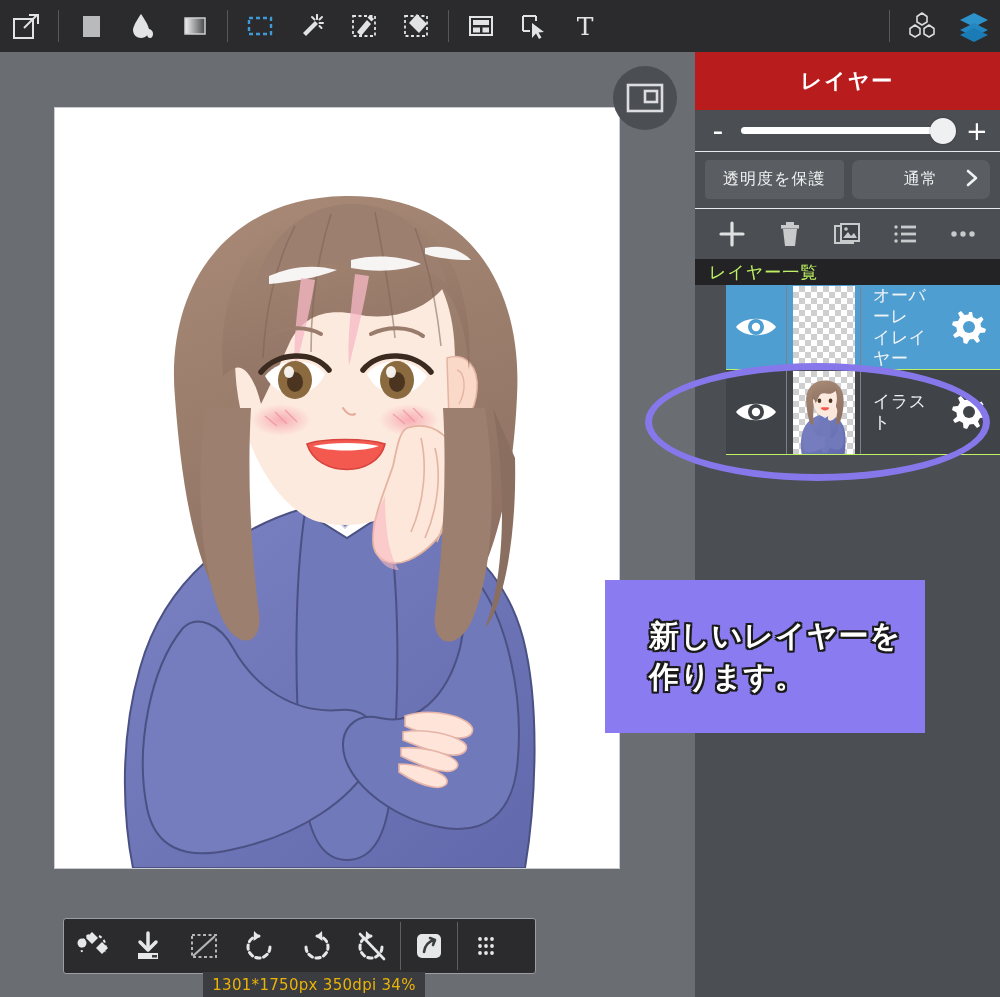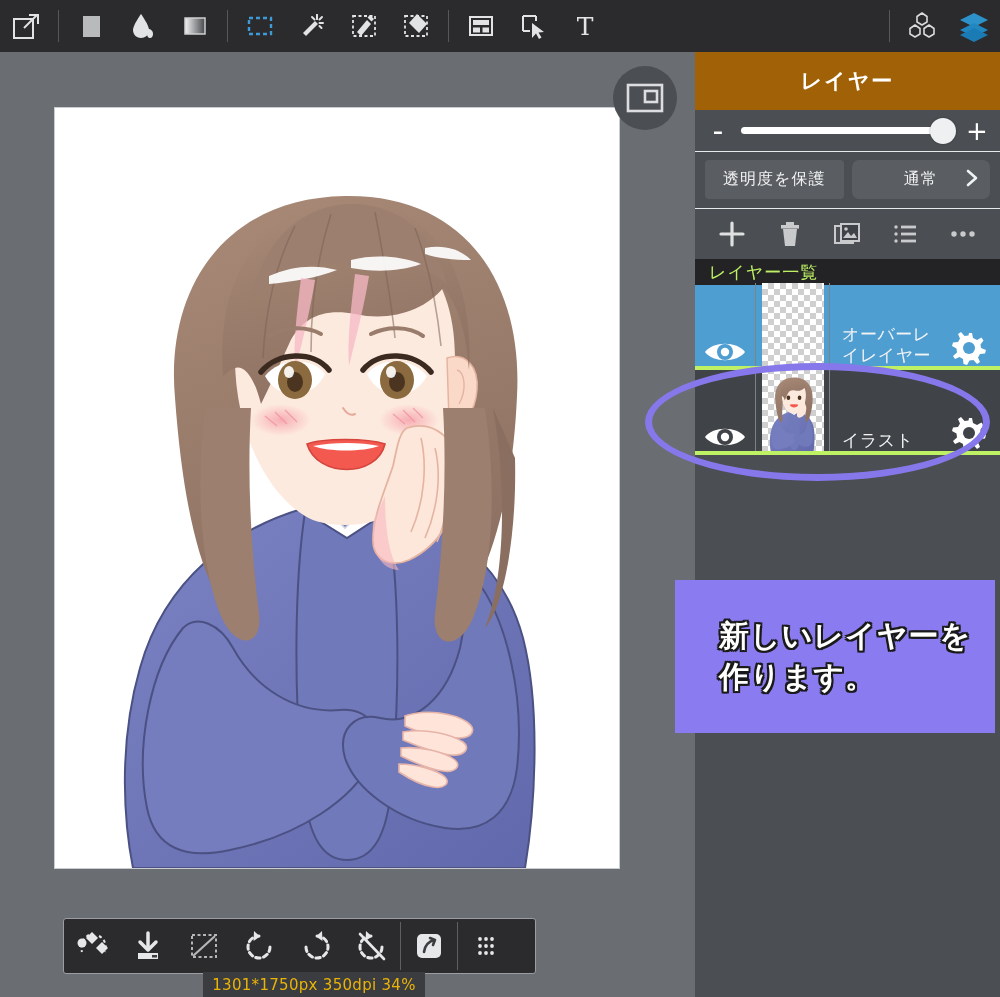--- a/index.html
+++ b/index.html
@@ -71,21 +71,21 @@
     display: flex; align-items: center; justify-content: center;
     letter-spacing: 0.3px;
   }
 
   
   .layerpanel {
     position: absolute; right: 0; top: 52px; width: 305px; height: 945px;
     background: #4b4e52;
   }
   .lp-title {
-    height: 58px; background: #a16207;
+    height: 58px; background: #b91c1c;
     display: flex; align-items: center; justify-content: center;
     color: #ffffff; font-size: 21px; font-weight: 700;
     letter-spacing: 2px;
   }
   .lp-opacity-row {
     height: 38px; display: flex; align-items: center;
     padding: 0 12px; color: #f0f1f2; font-size: 17px;
   }
   .lp-opacity-row .lbl { letter-spacing: 1px; }
   .lp-opacity-row .val { margin-left: auto; font-size: 18px; }
@@ -137,23 +137,24 @@
     cursor: pointer;
   }
 
   .lp-listheader {
     height: 26px; background: #232325; color: #bef264;
     display: flex; align-items: center; padding-left: 14px;
     font-size: 17px; letter-spacing: 1px;
   }
 
   .layer-row {
-    display: flex; align-items: flex-end; height: 85px;
+    display: flex; align-items: center; height: 85px;
     background: #404347;
-    border-bottom: 4px solid #bef264;
+    border-bottom: 1px solid #bef264;
+    margin-left: 31px;
   }
   .layer-row.selected { background: #4e9ed2; }
   .layer-eye {
     width: 60px; display: flex; align-items: center; justify-content: center;
     cursor: pointer;
   }
   .layer-thumb-wrap {
     width: 75px; display: flex; align-items: center; justify-content: center;
     border-left: 1px solid #7e8185; border-right: 1px solid #7e8185;
     cursor: pointer;
@@ -180,21 +181,21 @@
 
   
   .ellipse-annot {
     position: absolute; left: 645px; top: 363px;
     width: 345px; height: 118px;
     border: 7px solid #8678ea;
     border-radius: 50%;
     pointer-events: none;
   }
   .tooltip-box {
-    position: absolute; left: 675px; top: 580px;
+    position: absolute; left: 605px; top: 580px;
     width: 320px; height: 153px;
     background: #8a7cf0;
     display: flex; flex-direction: column; justify-content: center;
     padding-left: 44px;
   }
   .tooltip-box .tt-line {
     color: #ffffff; font-size: 30px; font-weight: 700;
     line-height: 1.35; letter-spacing: 1px;
     text-shadow:
       -2px -2px 0 #1a1a1a, 2px -2px 0 #1a1a1a,

